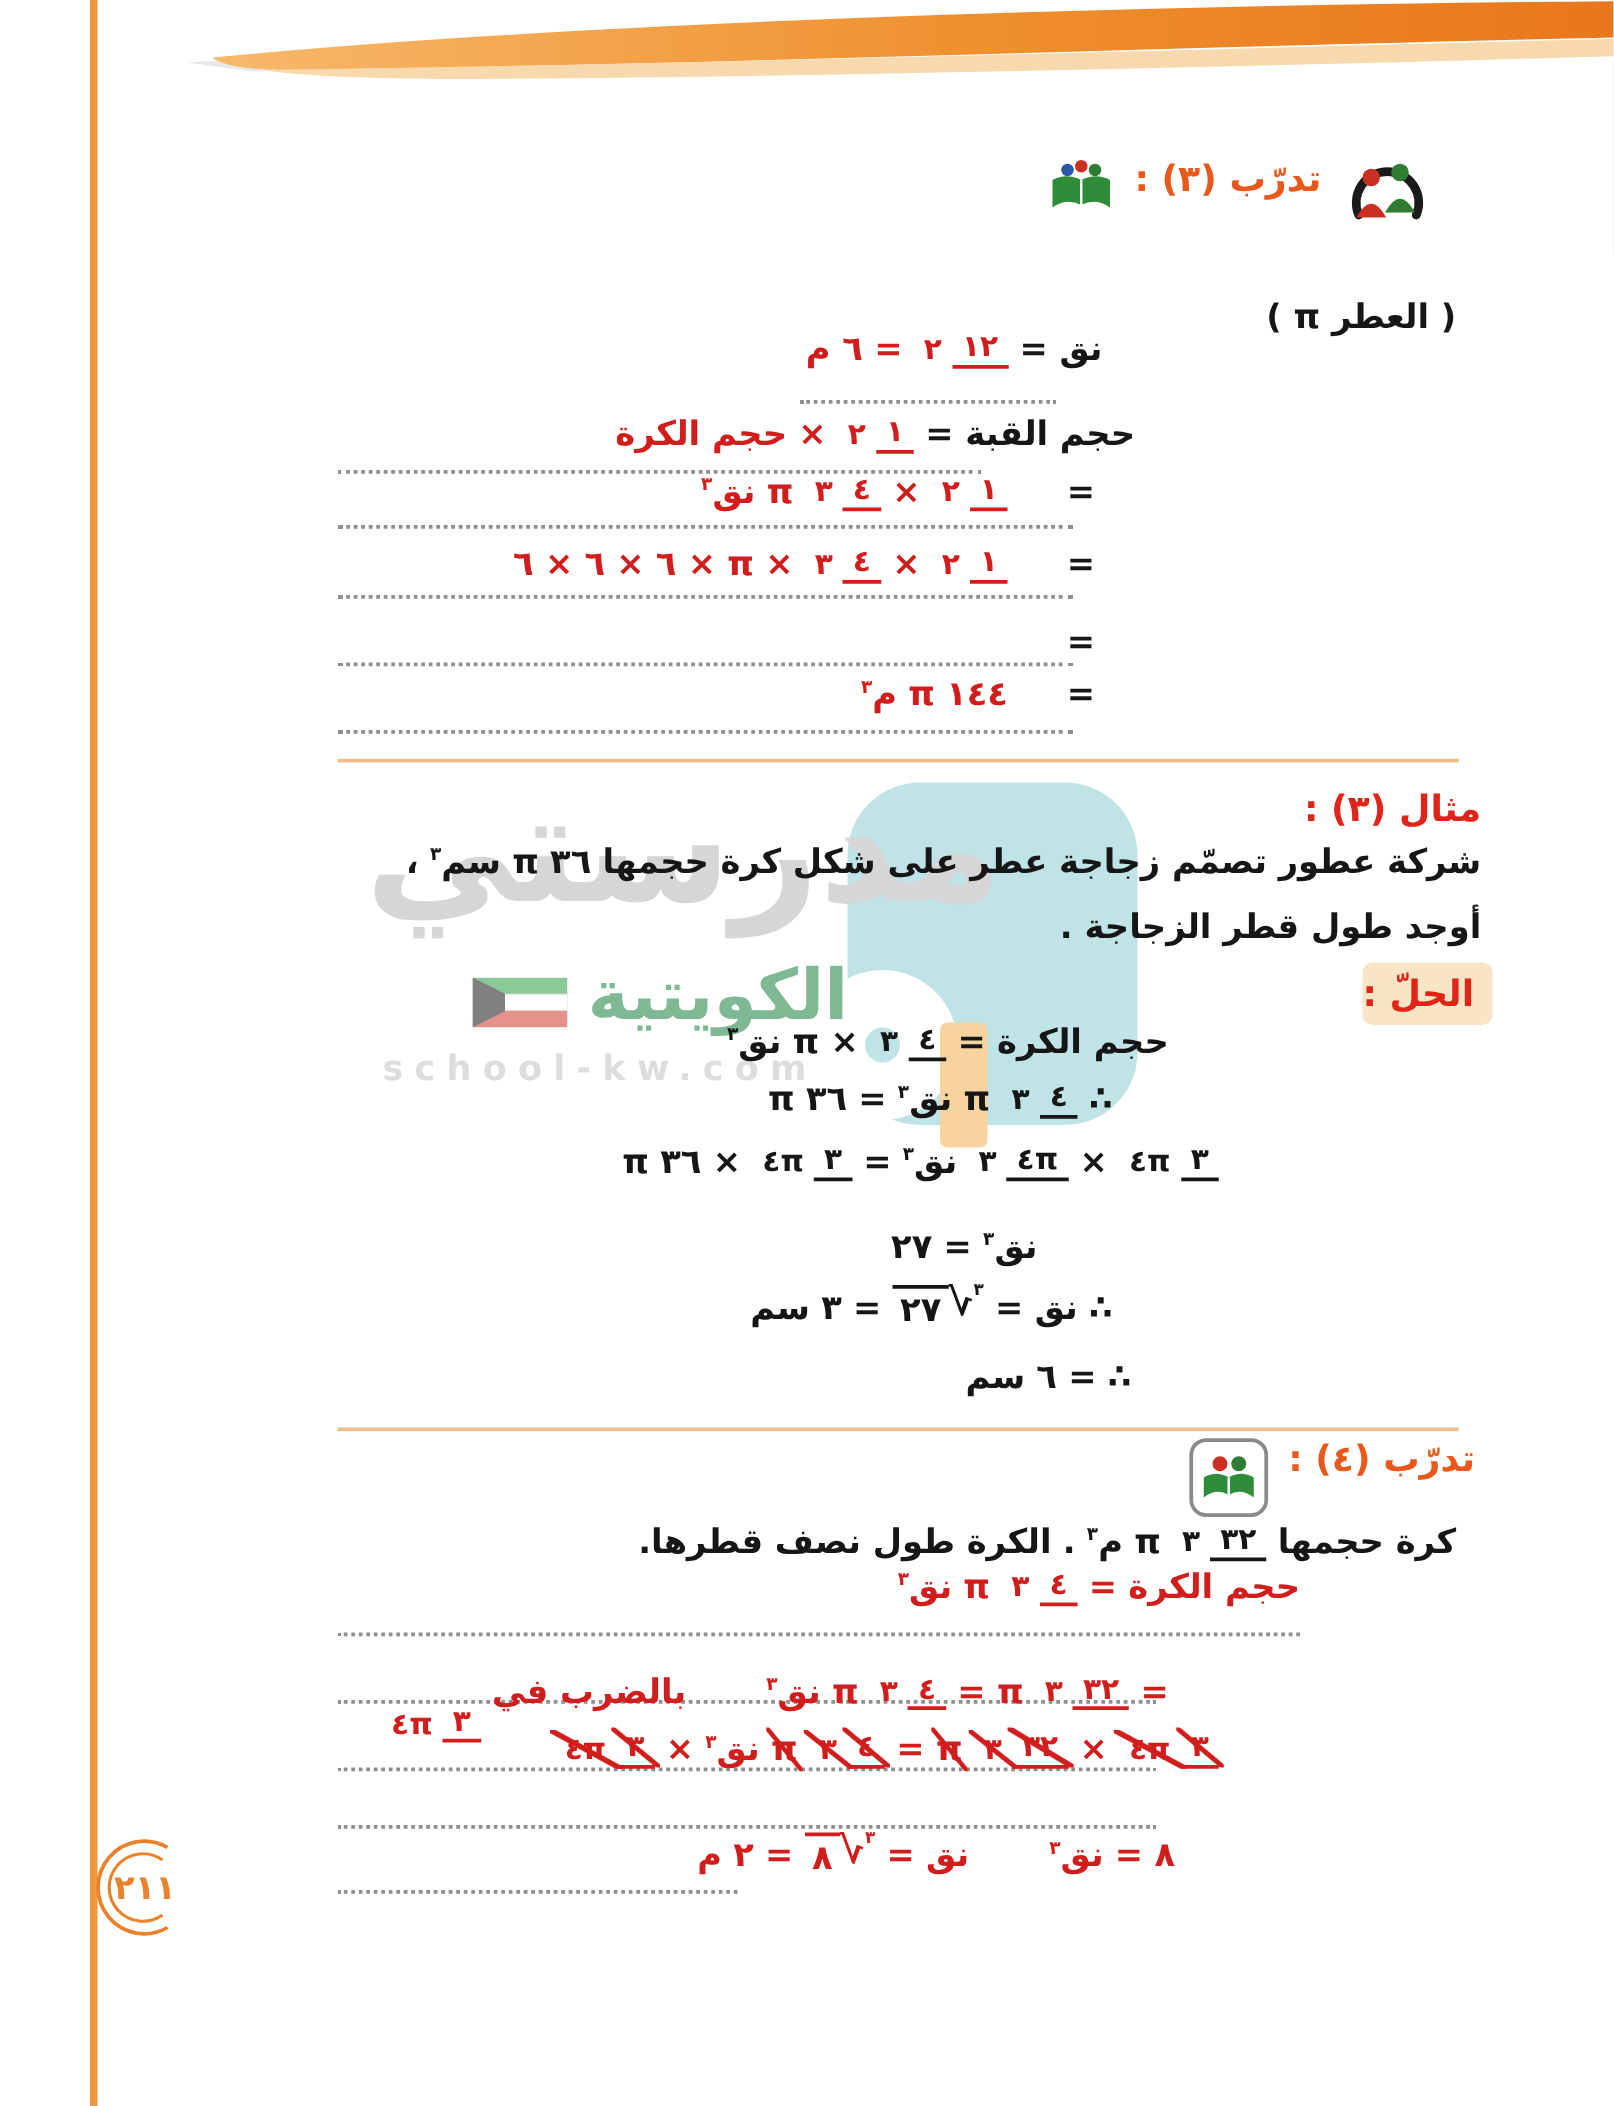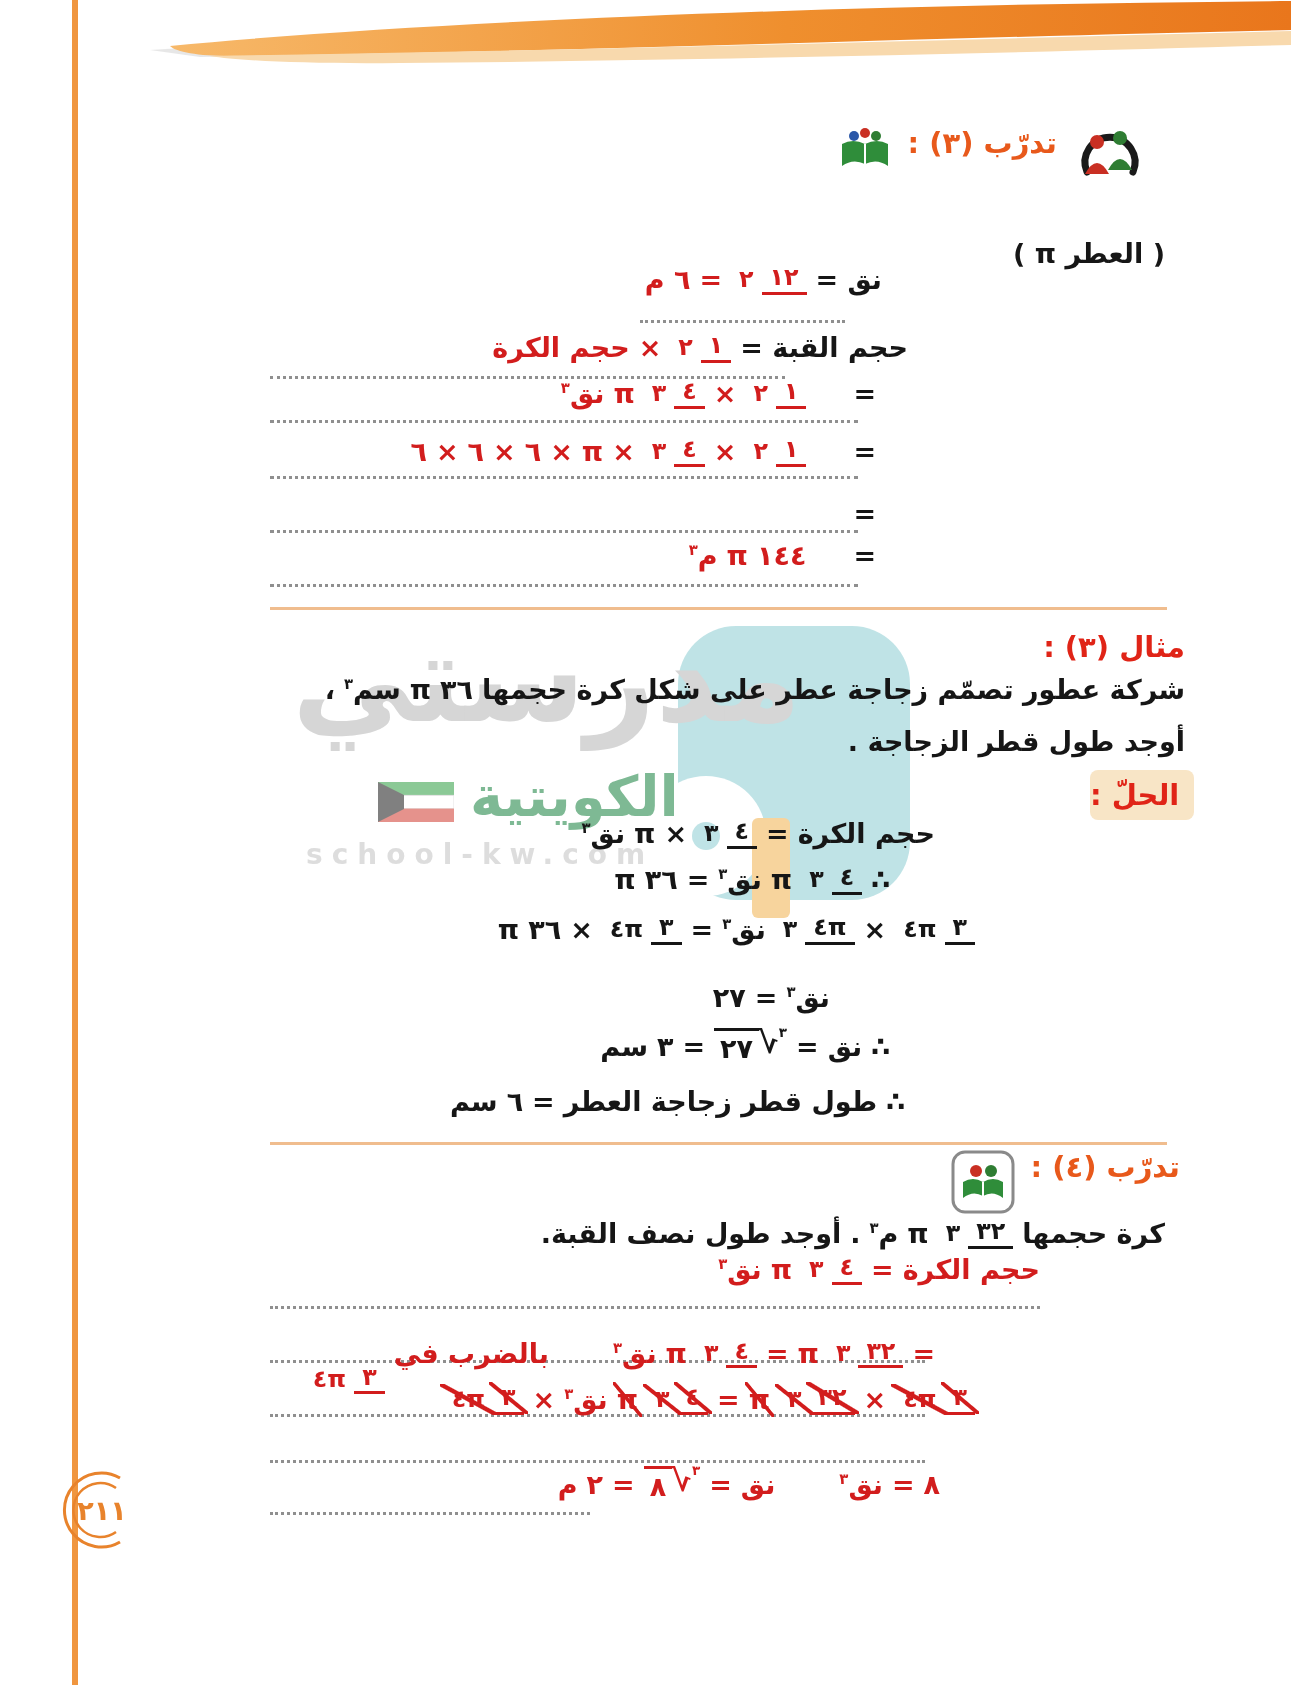--- a/index.html
+++ b/index.html
@@ -43,21 +43,21 @@
   .wm{position:absolute;inset:0;opacity:0.55;pointer-events:none}
   .wm-blob{position:absolute;left:678px;top:626px;width:232px;height:274px;background:#8ccdd2;border-radius:58px}
   .wm-blob-cut{position:absolute;left:646px;top:776px;width:120px;height:120px;background:#ffffff;border-radius:50%}
   .wm-blob-dot{position:absolute;left:692px;top:822px;width:28px;height:28px;background:#8ccdd2;border-radius:50%}
   .wm-ribbon{position:absolute;left:752px;top:818px;width:38px;height:100px;background:#f2b14e;border-radius:6px}
   .wm-brand{position:absolute;left:292px;top:608px;font-size:122px;font-weight:bold;color:#b5b5b5;direction:rtl}
   .wm-sub{position:absolute;left:470px;top:764px;font-size:56px;font-weight:bold;color:#15803d;direction:rtl}
   .wm-url{position:absolute;left:306px;top:838px;font-size:28px;font-weight:bold;color:#c2c2c2;letter-spacing:9px}
 
   
-  .pnum{position:absolute;left:60px;top:1468px;width:84px;height:84px}
+  .pnum{position:absolute;left:74px;top:1468px;width:84px;height:84px}
   .pnum .num{position:absolute;inset:0;display:flex;align-items:center;justify-content:center;color:#e8832c;font-size:27px;font-weight:bold}
 
   .hdr{position:absolute;display:flex;align-items:flex-start;gap:16px}
 </style>
 </head>
 <body>
 
 <div class="page">
 
   <svg class="abs" style="left:140px;top:0" width="1151" height="66" viewBox="0 0 1151 66">
@@ -263,21 +263,20 @@
       <span class="rsgn">√</span>
       <span class="rcnt">٢٧</span>
     </span>
     <span class="tok">=</span>
     <span class="tok">٣</span>
     <span class="tok">سم</span>
   </div>
 
   <div class="math" style="top:1086px;right:386px">
     <span class="tok">∴</span>
-    <span class="tok">طول قطر زجاجة العطر</span>
     <span class="tok">=</span>
     <span class="tok">٦</span>
     <span class="tok">سم</span>
   </div>
 
   <div class="divider" style="left:270px;width:897px;top:1142px"></div>
 
   <div class="hdr" style="top:1150px;right:111px">
     <svg width="64" height="64" viewBox="0 0 64 64">
       <rect x="2" y="2" width="60" height="60" rx="12" fill="none" stroke="#8a8a8a" stroke-width="3"></rect>
@@ -291,21 +290,21 @@
 
   <div class="math" style="top:1218px;right:126px">
     <span class="tok">كرة حجمها</span>
     <span class="frac">
       <span class="fn">٣٢</span>
       <span class="fd">٣</span>
     </span>
     <span class="tok">π</span>
     <span class="tok"><span>م</span><sup>٣</sup></span>
     <span class="tok">.</span>
-    <span class="tok">أوجد طول نصف القبة.</span>
+    <span class="tok">الكرة طول نصف قطرها.</span>
   </div>
 
   <div class="dots" style="left:270px;width:770px;top:1306px"></div>
   <div class="dots" style="left:270px;width:655px;top:1360px"></div>
   <div class="dots" style="left:270px;width:655px;top:1414px"></div>
   <div class="dots" style="left:270px;width:655px;top:1460px"></div>
   <div class="dots" style="left:270px;width:320px;top:1512px"></div>
 
   <div class="math red" style="top:1254px;right:251px">
     <span class="tok">حجم الكرة</span>

